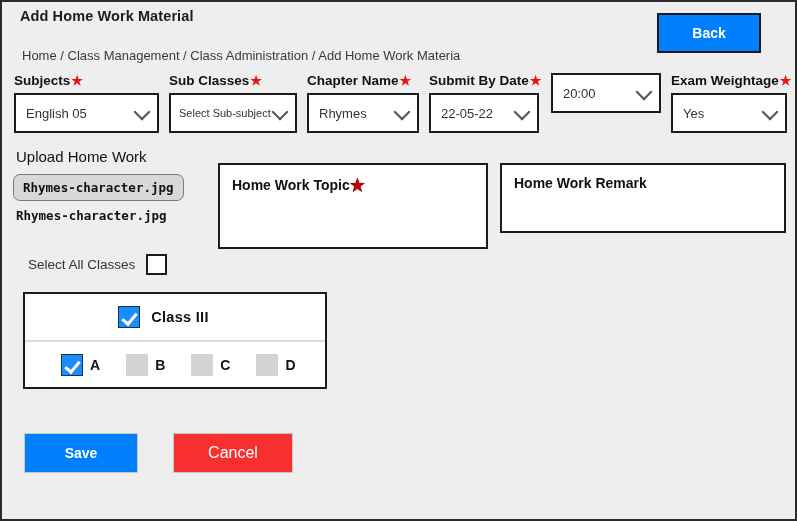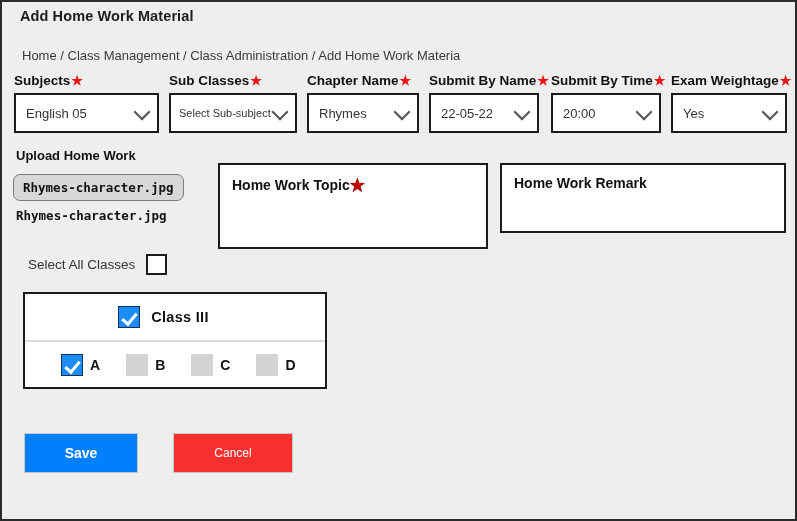--- a/index.html
+++ b/index.html
@@ -101,22 +101,22 @@
     border-right: 2px solid #555;
     border-bottom: 2px solid #555;
     transform: rotate(45deg);
   }
 
   
   .upload-title {
     position: absolute;
     left: 14px;
     top: 146px;
-    font-size: 13px;
-    font-weight: bold;
+    font-size: 15px;
+    font-weight: normal;
     color: #111111;
   }
   .upload-button {
     position: absolute;
     left: 11px;
     top: 172px;
     box-sizing: border-box;
     padding: 5px 9px;
     background: #d8d8d8;
     border: 1px solid #7a7a7a;
@@ -271,30 +271,31 @@
     width: 114px;
     background: #0080ff;
     font-size: 14px;
     font-weight: bold;
   }
   .btn-cancel {
     left: 171px;
     top: 431px;
     width: 120px;
     background: #f72f2f;
-    font-size: 12px;
+    font-size: 16px;
   }
 </style>
 </head>
 <body>
 
 <div class="page">
 
   <div class="page-title">Add Home Work Material</div>
   <div class="breadcrumb">Home / Class Management / Class Administration / Add Home Work Materia</div>
+  <div class="back-button">Back</div>
 
   <div class="field" style="left:12px; top:71px; width:145px;">
     <div class="field-label"><span>Subjects</span><span class="req-star">★</span></div>
     <div class="select-box">
       <span>English 05</span>
       <span class="chev"></span>
     </div>
   </div>
 
   <div class="field" style="left:167px; top:71px; width:128px;">
@@ -307,29 +308,28 @@
 
   <div class="field" style="left:305px; top:71px; width:112px;">
     <div class="field-label"><span>Chapter Name</span><span class="req-star">★</span></div>
     <div class="select-box">
       <span>Rhymes</span>
       <span class="chev"></span>
     </div>
   </div>
 
   <div class="field" style="left:427px; top:71px; width:110px;">
-    <div class="field-label"><span>Submit By Name</span><span class="req-star">★</span></div>
+    <div class="field-label"><span>Submit By Date</span><span class="req-star">★</span></div>
     <div class="select-box">
       <span>22-05-22</span>
       <span class="chev"></span>
     </div>
   </div>
 
   <div class="field" style="left:549px; top:71px; width:110px;">
-    <div class="field-label"><span>Submit By Time</span><span class="req-star">★</span></div>
     <div class="select-box">
       <span>20:00</span>
       <span class="chev"></span>
     </div>
   </div>
 
   <div class="field" style="left:669px; top:71px; width:116px;">
     <div class="field-label"><span>Exam Weightage</span><span class="req-star">★</span></div>
     <div class="select-box">
       <span>Yes</span>

